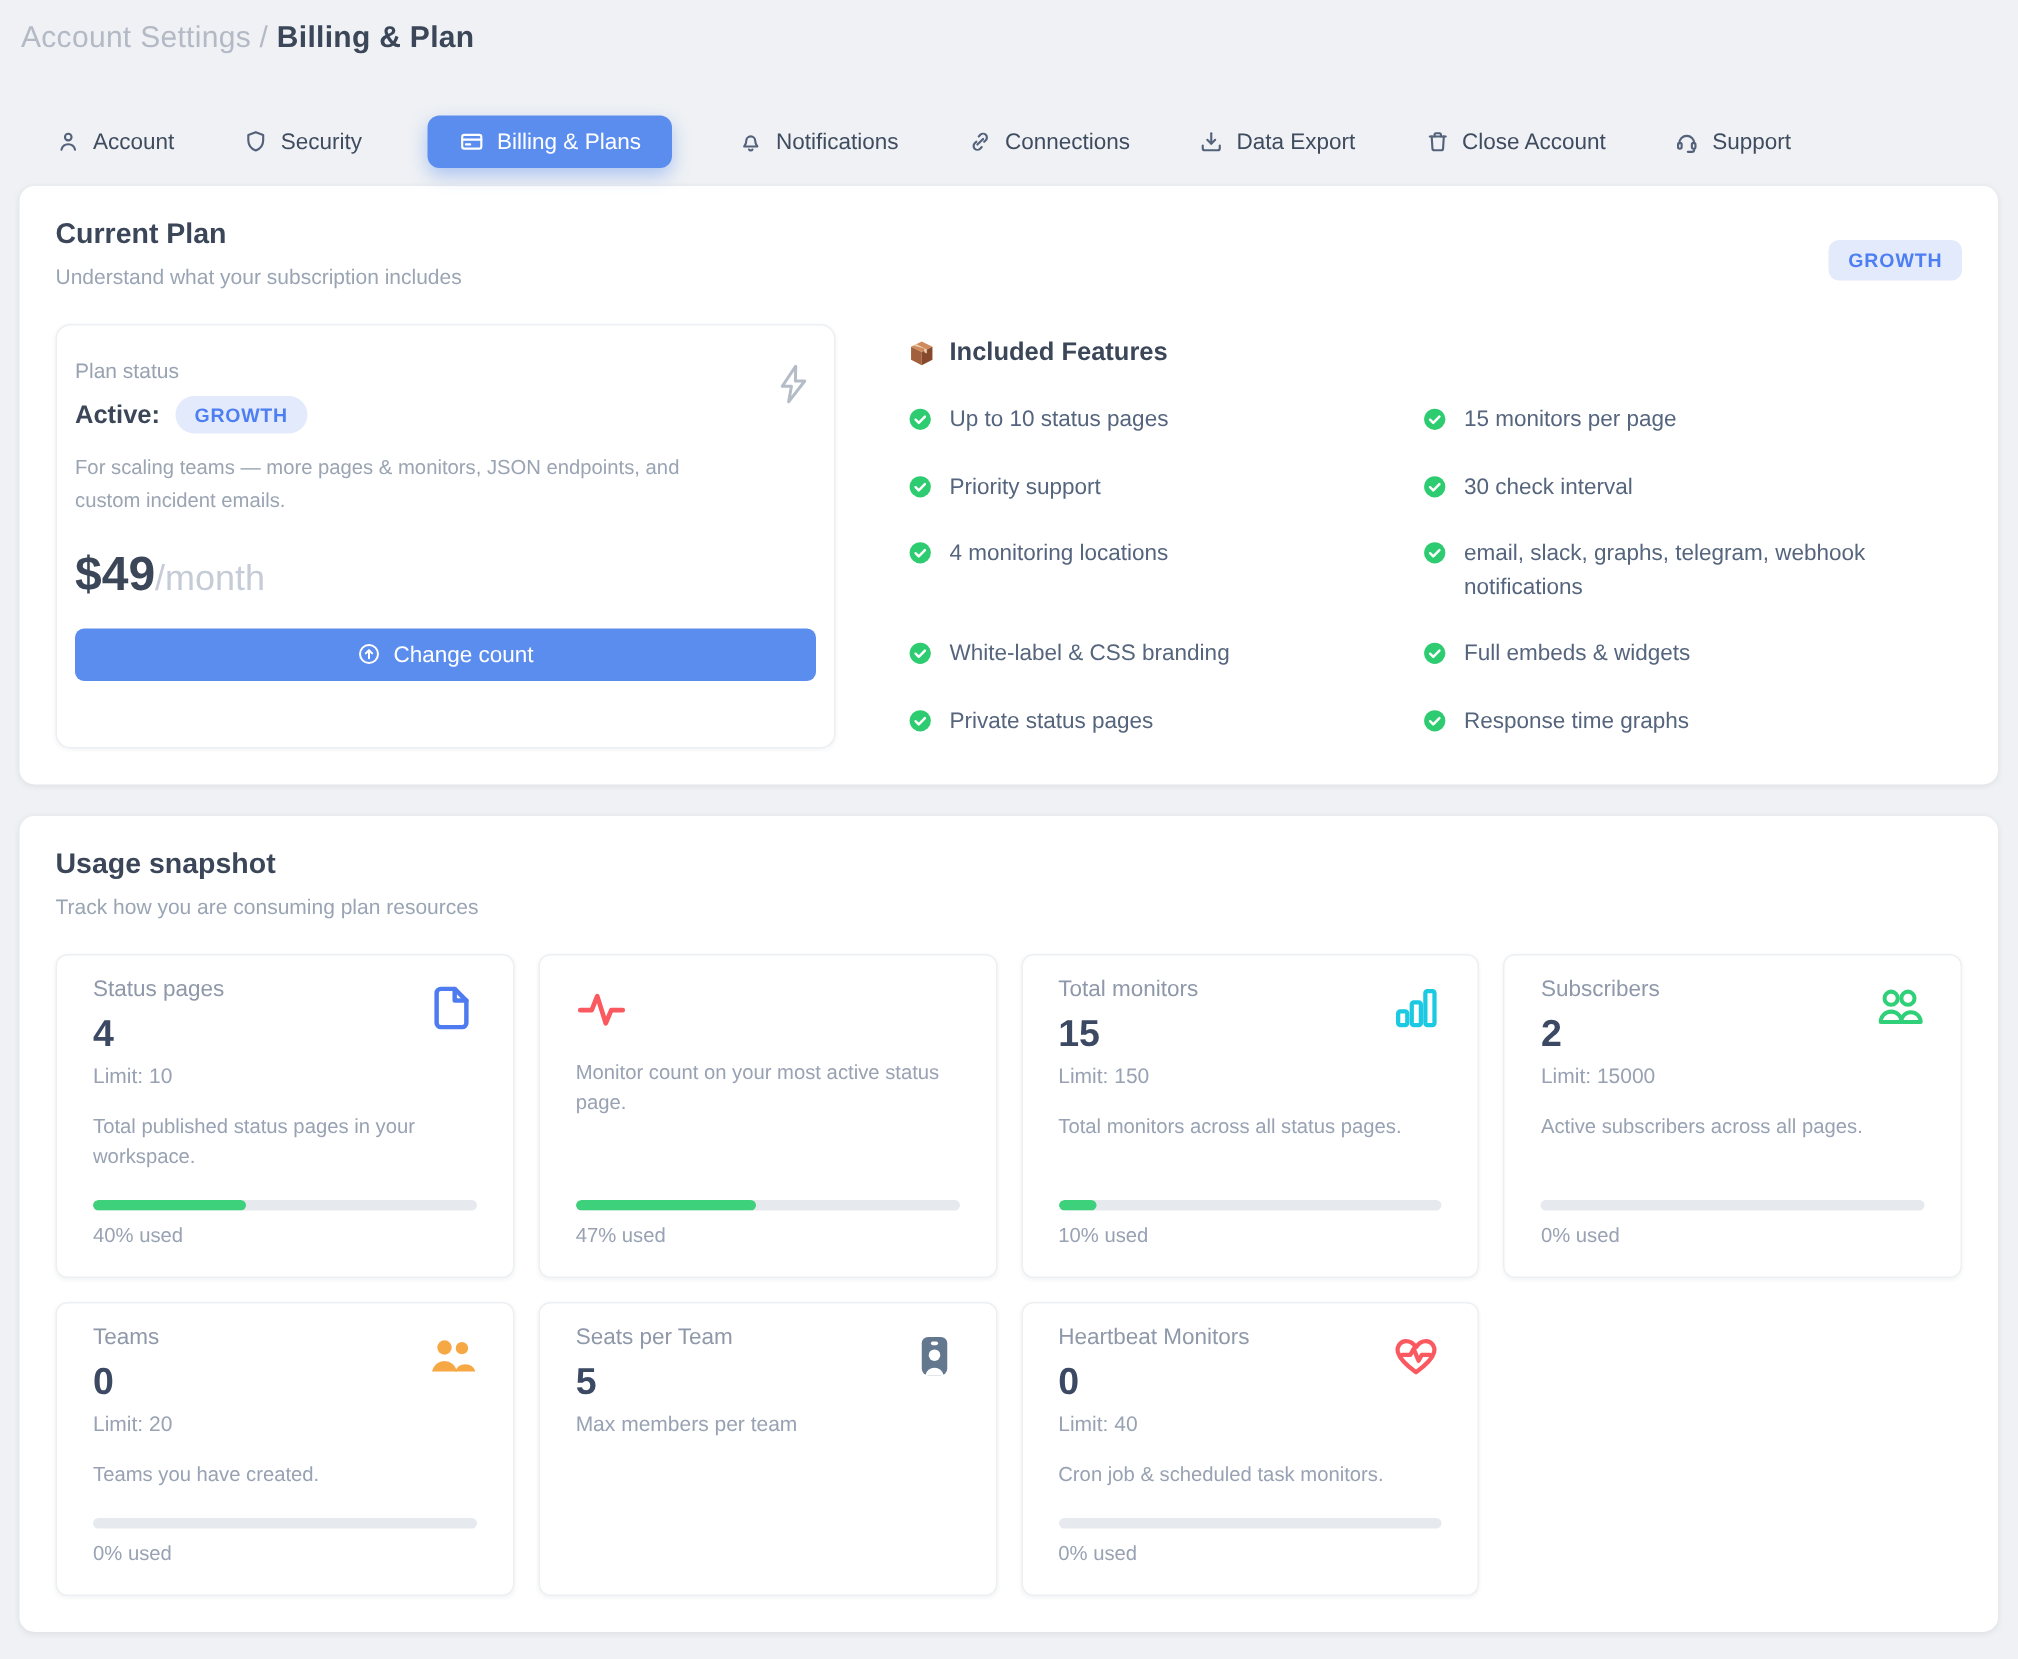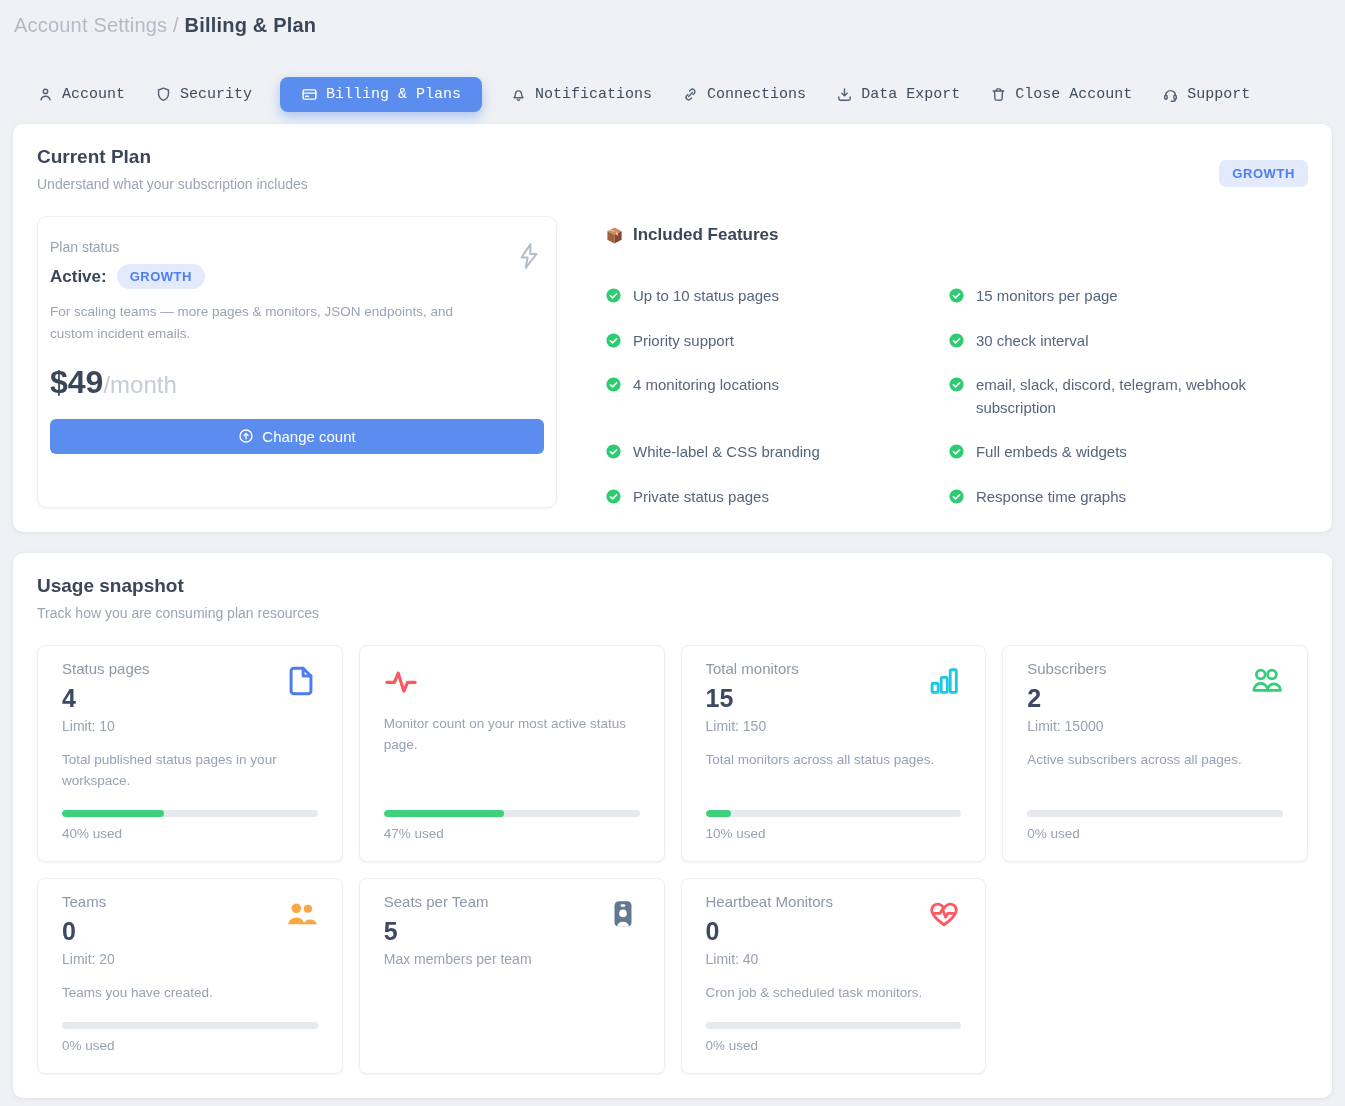--- a/index.html
+++ b/index.html
@@ -8,21 +8,21 @@
     background:#eff1f4;
     font-family:"Liberation Sans", sans-serif;
     color:#3d4a5c;
   }
   
   .breadcrumb { padding:14px 0 0 14px; font-size:20px; font-weight:600; letter-spacing:.2px; }
   .crumb-muted { color:#b3bac5; font-weight:500; }
   .crumb-current { color:#3b4759; }
 
   
-  .tab-bar { display:flex; align-items:center; gap:26px; margin:40px 0 0 35px;font-family:Liberation Mono, monospace; }
+  .tab-bar { display:flex; align-items:center; gap:42px; margin:40px 0 0 35px; }
   .tab { display:flex; align-items:center; gap:8px; font-size:15px; color:#3f4c60;
          cursor:pointer; padding:8px 2px; border-radius:8px; white-space:nowrap; }
   .tab .t-icon { width:17px; height:17px; display:inline-flex; color:#53617a; }
   .tab .t-icon svg { width:100%; height:100%; }
   .tab.active { background:#5b8def; color:#ffffff; padding:9px 21px;
                 box-shadow:0 5px 12px rgba(91,141,239,.45); }
   .tab.active .t-icon { color:#ffffff; }
 
   
   .panel { background:#ffffff; margin:0 13px; border-radius:10px;
@@ -52,21 +52,21 @@
   .price-row { margin-top:18px; display:flex; align-items:baseline; }
   .price { font-size:32px; font-weight:700; color:#3b4759; }
   .price-period { font-size:24px; color:#c5ccd6; font-weight:400; }
   .change-btn { margin-top:18px; width:100%; height:35px; border:none; border-radius:6px;
                 background:#5b8def; color:#fff; font-size:15px; font-family:inherit;
                 display:flex; align-items:center; justify-content:center; gap:8px; cursor:pointer; }
   .change-btn .b-icon { width:16px; height:16px; display:inline-flex; }
   .change-btn .b-icon svg { width:100%; height:100%; }
 
   .features { flex:1; padding-left:48px; padding-top:9px; }
-  .features-head { display:flex; align-items:flex-end; gap:9px; margin-bottom:40px; }
+  .features-head { display:flex; align-items:flex-end; gap:9px; margin-bottom:24px; }
   .features-title { font-size:17px; font-weight:600; color:#3b4759; }
   .pkg-icon { width:19px; height:19px; display:inline-flex; }
   .pkg-icon svg { width:100%; height:100%; }
   .feature-grid { display:grid; grid-template-columns:1fr 1.05fr; row-gap:22px; }
   .feature { display:flex; align-items:flex-start; gap:11px; font-size:15px; color:#55657d;
              line-height:1.5; padding-right:30px; }
   .f-check { width:17px; height:17px; flex-shrink:0; margin-top:2px; color:#2ecc71; }
   .f-check svg { width:100%; height:100%; }
 
   
@@ -274,21 +274,21 @@
     </span>
     <span class="f-text">4 monitoring locations</span>
   </div>
           <div class="feature">
     <span class="f-check">
       <svg viewBox="0 0 24 24">
                 <circle cx="12" cy="12" r="10" fill="currentColor"></circle>
                 <path d="M7.6 12.4l3 3 5.8-5.9" fill="none" stroke="#ffffff" stroke-width="2.3" stroke-linecap="round" stroke-linejoin="round"></path>
               </svg>
     </span>
-    <span class="f-text">email, slack, discord, telegram, webhook subscription</span>
+    <span class="f-text">email, slack, graphs, telegram, webhook notifications</span>
   </div>
           <div class="feature">
     <span class="f-check">
       <svg viewBox="0 0 24 24">
                 <circle cx="12" cy="12" r="10" fill="currentColor"></circle>
                 <path d="M7.6 12.4l3 3 5.8-5.9" fill="none" stroke="#ffffff" stroke-width="2.3" stroke-linecap="round" stroke-linejoin="round"></path>
               </svg>
     </span>
     <span class="f-text">White-label &amp; CSS branding</span>
   </div>

